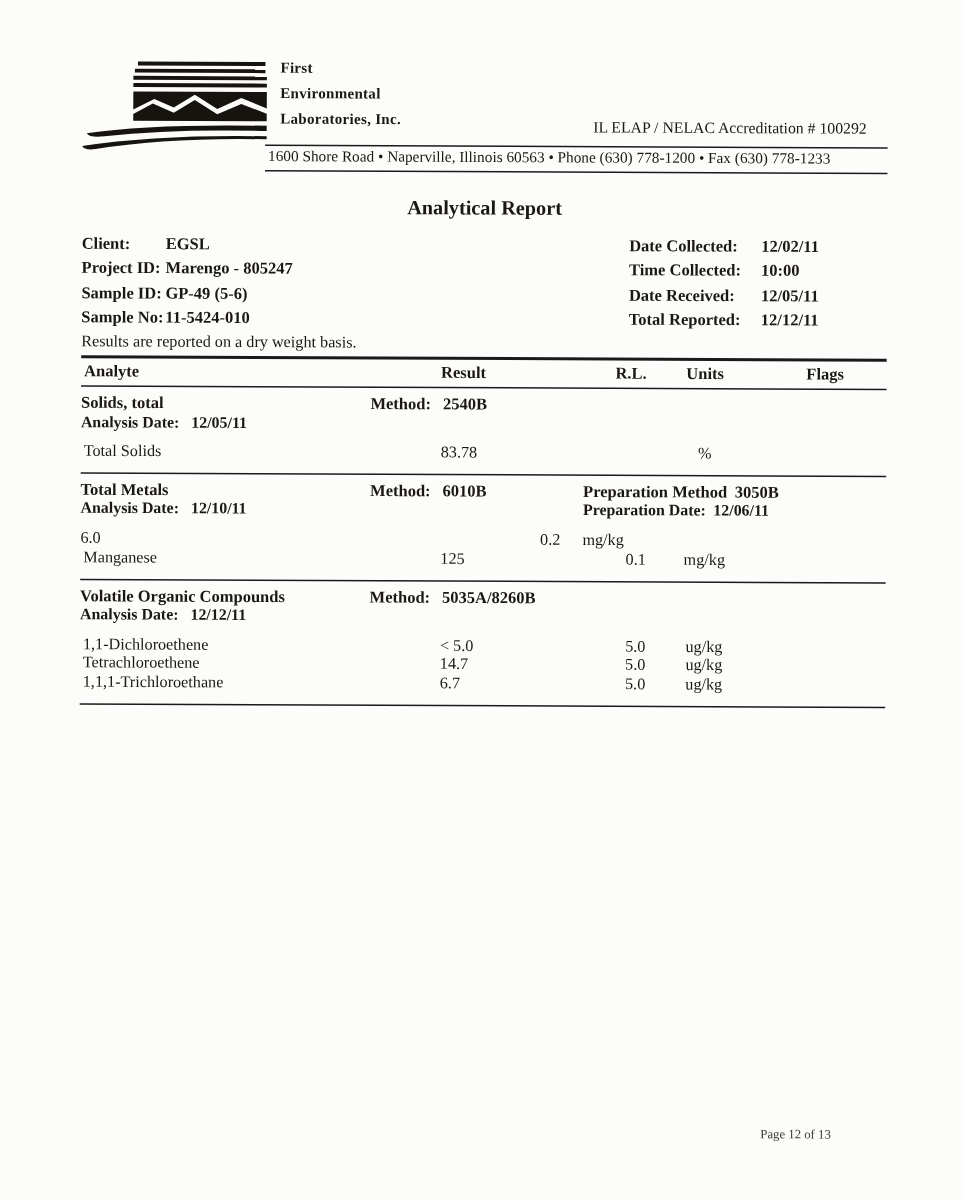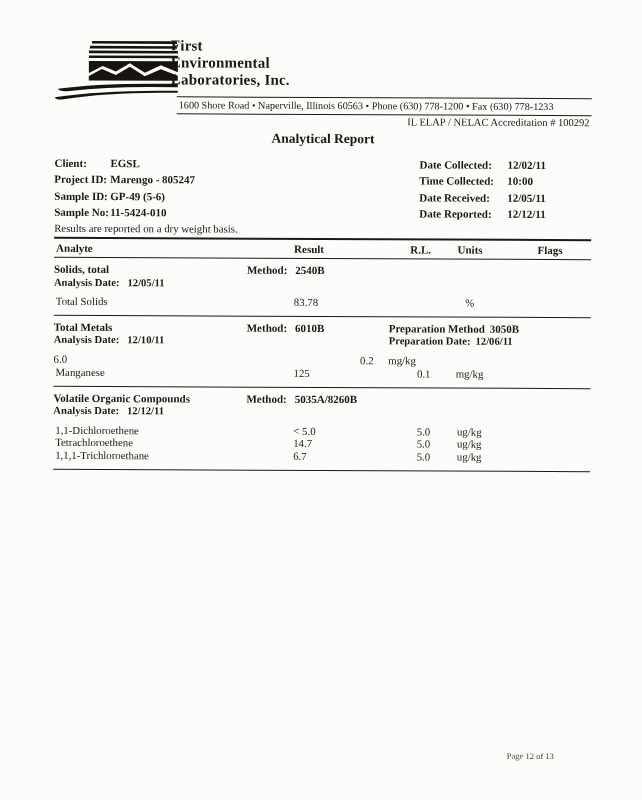--- a/index.html
+++ b/index.html
@@ -3,22 +3,22 @@
 <meta charset="utf-8">
 <style>
   html,body{margin:0;padding:0;background:#e9e9e6;}
   .page{width:642px;height:800px;background:#fcfcfa;position:relative;overflow:hidden;
         font-family:"Liberation Serif",serif;color:#1b1813;}
   .content{position:absolute;left:55px;top:38px;width:537px;transform:rotate(0.25deg);transform-origin:50% 0;}
 
   
   .header{position:relative;height:78px;}
   .logo{position:absolute;left:0;top:2px;width:126px;height:66px;}
-  .company{position:absolute;left:116px;top:0;font-weight:bold;font-size:15px;line-height:17px;letter-spacing:.2px;}
-  .accred{position:absolute;right:2px;top:42px;font-size:10.5px;margin-top:36px;}
+  .company{position:absolute;left:132px;top:0;font-weight:bold;font-size:10px;line-height:17px;letter-spacing:.2px;}
+  .accred{position:absolute;right:14px;top:42px;font-size:10.5px;}
   .hrule1{position:absolute;left:122px;right:0;top:59px;border-top:1.6px solid #1a1a1a;}
   .address{position:absolute;left:124px;right:0;top:62px;font-size:10.2px;white-space:nowrap;}
   .hrule2{position:absolute;left:122px;right:0;top:76px;border-top:1.6px solid #1a1a1a;}
 
   .title{text-align:center;font-weight:bold;font-size:13.5px;margin:15px 0 9px;}
 
   
   .info{position:relative;font-size:11px;font-weight:bold;}
   .irow{display:grid;line-height:16.3px;}
   .info-left .irow{grid-template-columns:56px auto;}
@@ -107,21 +107,21 @@
         </div>
         <div class="irow">
           <span>Time Collected:</span>
           <span>10:00</span>
         </div>
         <div class="irow">
           <span>Date Received:</span>
           <span>12/05/11</span>
         </div>
         <div class="irow">
-          <span>Date Reported:</span>
+          <span>Total Reported:</span>
           <span>12/12/11</span>
         </div>
       </div>
     </div>
     <div class="note">Results are reported on a dry weight basis.</div>
 
     <div class="thead">
       <span class="c-analyte">Analyte</span>
       <span class="c-result">Result</span>
       <span class="c-rl">R.L.</span>

